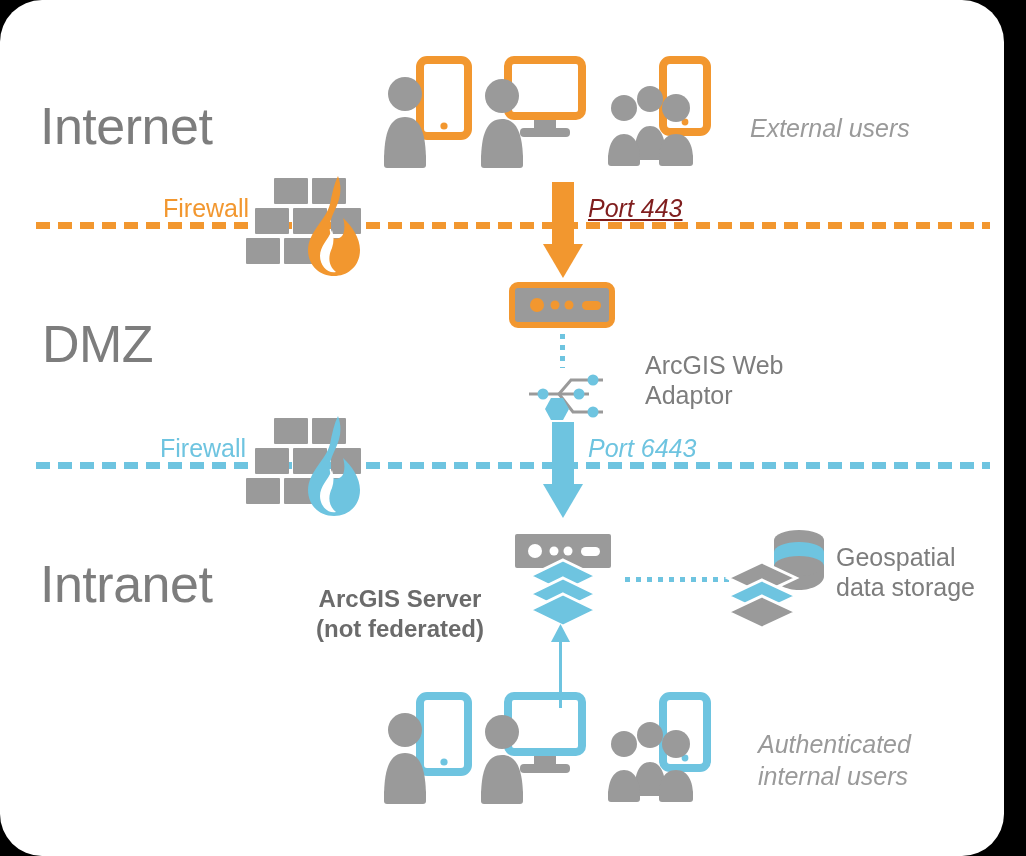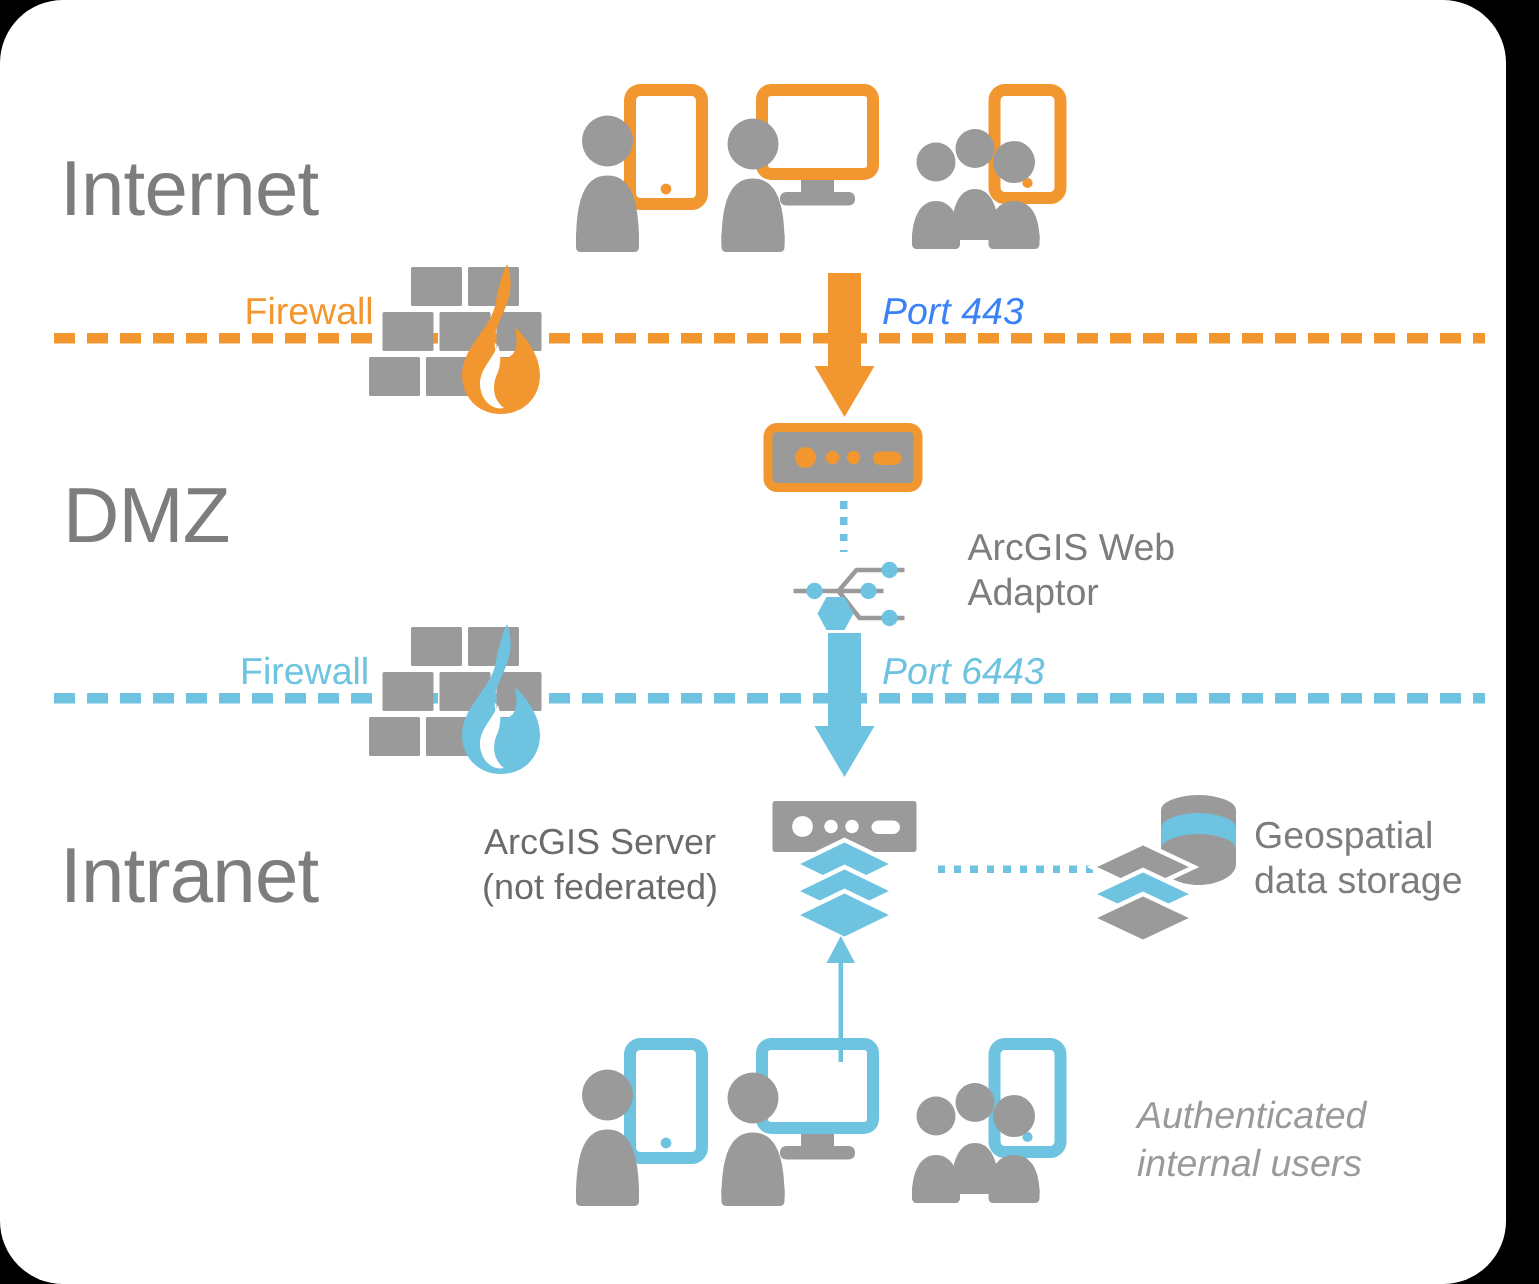--- a/index.html
+++ b/index.html
@@ -54,44 +54,45 @@
     white-space: nowrap;
   }
   .fw-text-orange { color: #f2972f; }
   .fw-text-blue { color: #6ec4e0; }
 
   .port-text {
     font-size: 25px;
     font-style: italic;
     white-space: nowrap;
   }
-  .port-orange { color: #3b82f6; }
+  .port-orange { color: #7f1d1d; text-decoration: underline; }
   .port-blue { color: #6ec4e0; font-style: italic; }
 
   
   .caption {
     color: #7d7d7d;
     font-size: 25px;
     line-height: 30px;
     white-space: pre-line;
   }
   .caption-italic {
     color: #9a9a9a;
     font-size: 25px;
     font-style: italic;
     line-height: 32px;
     white-space: pre-line;
   }
   .caption-bold {
     color: #6b6b6b;
     font-size: 24px;
-    font-weight: normal;
+    font-weight: bold;
     line-height: 30px;
     white-space: pre-line;
     text-align: center;
+    margin-top: 37px;
   }
 
   
   .dotted-v {
     width: 5px;
     background: repeating-linear-gradient(to bottom,
       #6ec4e0 0px, #6ec4e0 5px, rgba(255,255,255,0) 5px, rgba(255,255,255,0) 11px);
   }
   .dotted-h {
     height: 5px;
@@ -145,20 +146,21 @@
         <circle cx="246" cy="50" r="13" fill="#9a9a9a"></circle>
         <path d="M230 102 C230 88, 235 76, 246 76 C257 76, 262 88, 262 102 Z" fill="#9a9a9a"></path>
         <rect x="230" y="96" width="32" height="12" rx="3" fill="#9a9a9a"></rect>
         <circle cx="298" cy="50" r="14" fill="#9a9a9a"></circle>
         <path d="M281 102 C281 87, 286 76, 298 76 C310 76, 315 87, 315 102 Z" fill="#9a9a9a"></path>
         <rect x="281" y="96" width="34" height="12" rx="3" fill="#9a9a9a"></rect>
       </g>
     </svg>
   </div>
 
+  <div class="abs caption-italic" style="left:750px; top:112px;">External users</div>
 
   <div class="abs fw-line fw-line-orange" style="top:222px;"></div>
 
   <div class="abs fw-text fw-text-orange" style="left:163px; top:194px;">Firewall</div>
 
   <div class="abs" style="left:246px; top:176px;">
     <svg width="132" height="100" viewBox="0 0 132 100">
       <g fill="#9a9a9a">
         <rect x="28" y="2" width="34" height="26" rx="1"></rect>
         <rect x="66" y="2" width="34" height="26" rx="1"></rect>

